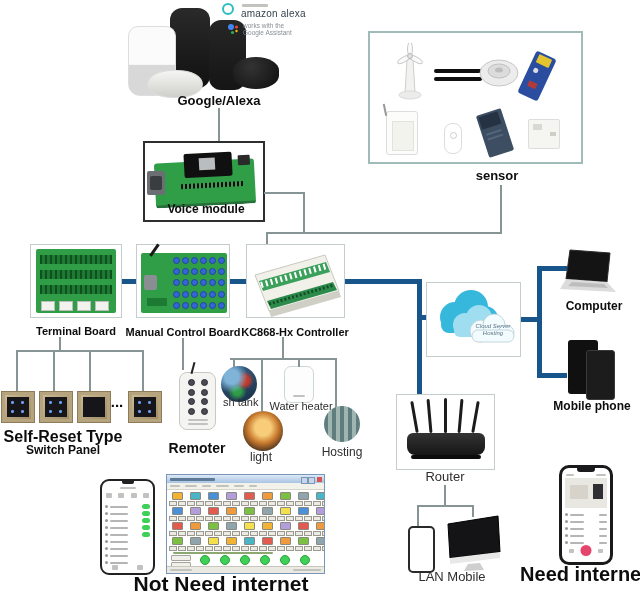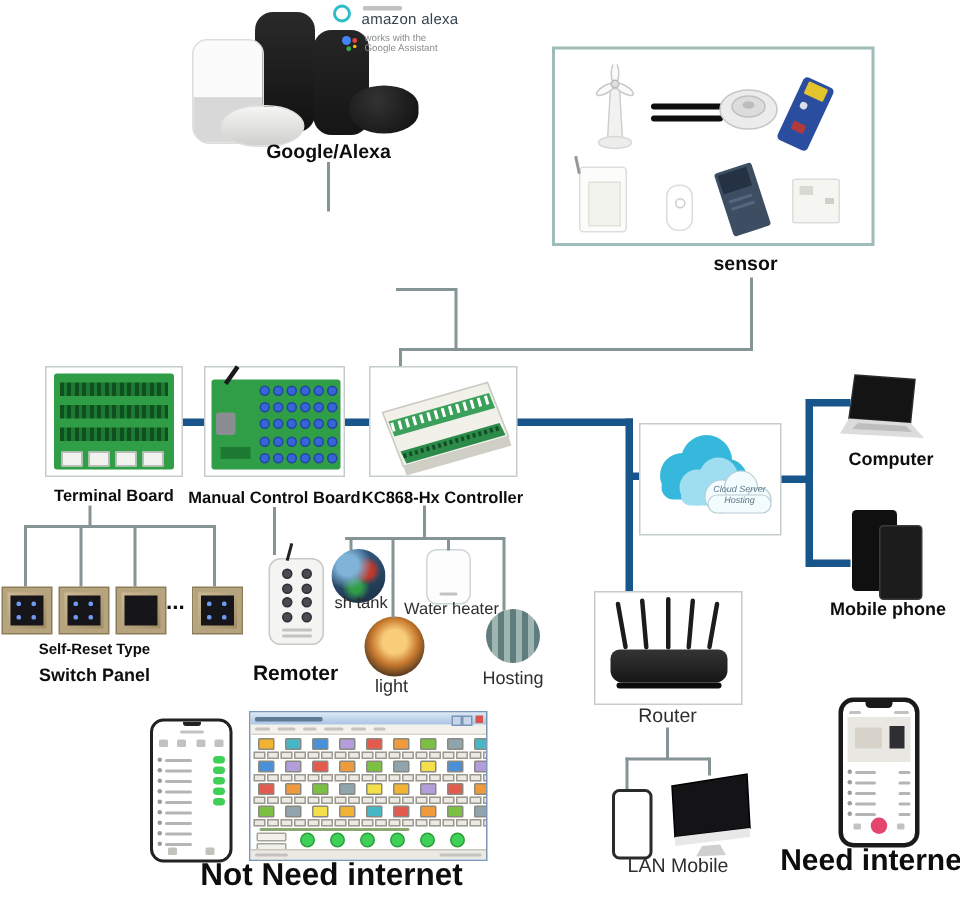--- a/index.html
+++ b/index.html
@@ -112,20 +112,33 @@
       <div style="position:absolute;left:4px;top:25px;width:16px;height:2px;background:#55677c"></div>
     </div>
 
     <div style="position:absolute;left:158px;top:86px;width:32px;height:30px;background:#f5f5f2;border:1px solid #ddd;border-radius:2px;box-sizing:border-box">
       <div style="position:absolute;left:4px;top:4px;width:9px;height:6px;background:#d9d9d4"></div>
       <div style="position:absolute;left:21px;top:12px;width:6px;height:4px;background:#cfcfc8"></div>
     </div>
   </div>
   <div class="lbl" style="left:497px;top:169px;font-size:13px">sensor</div>
 
+  <div class="box" style="left:143px;top:141px;width:122px;height:81px;border:2px solid #2e2e2e">
+    <div style="position:absolute;left:10px;top:18px;width:100px;height:42px;background:var(--pcb);border-radius:3px;transform:rotate(-3deg);border-bottom:3px solid #27703a">
+      <div style="position:absolute;left:30px;top:-8px;width:48px;height:24px;background:#101010;border-radius:2px">
+        <div style="position:absolute;left:15px;top:5px;width:16px;height:12px;background:#b9bdc0"></div>
+      </div>
+      <div style="position:absolute;left:26px;top:22px;width:62px;height:5px;background:repeating-linear-gradient(90deg,#0e0e0e 0 2px,#3f9b52 2px 4px)"></div>
+      <div style="position:absolute;left:84px;top:-4px;width:12px;height:10px;background:#2a2a2a;border-radius:1px"></div>
+    </div>
+    <div style="position:absolute;left:2px;top:28px;width:18px;height:24px;background:#6b6f73;border-radius:2px">
+      <div style="position:absolute;left:3px;top:5px;width:12px;height:14px;background:#3a3d40;border-radius:2px"></div>
+    </div>
+    <div class="lbl" style="left:61px;top:60px;font-size:12px">Voice module</div>
+  </div>
 
   <div class="box" style="left:30px;top:244px;width:92px;height:74px">
     <div style="position:absolute;left:5px;top:4px;width:80px;height:64px;background:var(--pcb);border-radius:2px">
       <div style="position:absolute;left:4px;top:6px;width:72px;height:9px;background:repeating-linear-gradient(90deg,#10501f 0 2.5px,#1d7a33 2.5px 5px)"></div>
       <div style="position:absolute;left:4px;top:21px;width:72px;height:9px;background:repeating-linear-gradient(90deg,#10501f 0 2.5px,#1d7a33 2.5px 5px)"></div>
       <div style="position:absolute;left:4px;top:36px;width:72px;height:9px;background:repeating-linear-gradient(90deg,#10501f 0 2.5px,#1d7a33 2.5px 5px)"></div>
       <div style="position:absolute;left:5px;top:52px;width:12px;height:8px;background:#f2f2ee;border:1px solid #bbb"></div>
       <div style="position:absolute;left:23px;top:52px;width:12px;height:8px;background:#f2f2ee;border:1px solid #bbb"></div>
       <div style="position:absolute;left:41px;top:52px;width:12px;height:8px;background:#f2f2ee;border:1px solid #bbb"></div>
       <div style="position:absolute;left:59px;top:52px;width:12px;height:8px;background:#f2f2ee;border:1px solid #bbb"></div>
@@ -673,21 +686,21 @@
       <div class="panel-inner"></div>
     </div>
   <div class="lbl" style="left:117px;top:393px;font-size:15px">...</div>
   <div class="panel" style="left:128px;top:391px">
       <div class="panel-inner"></div>
       <div class="lit" style="left: 9px; top: 9px;"></div>
       <div class="lit" style="left: 19px; top: 9px;"></div>
       <div class="lit" style="left: 9px; top: 18px;"></div>
       <div class="lit" style="left: 19px; top: 18px;"></div>
     </div>
-  <div class="lbl" style="left:63px;top:428px;font-size:10px">Self-Reset Type</div>
+  <div class="lbl" style="left:63px;top:428px;font-size:16px">Self-Reset Type</div>
   <div class="lbl" style="left:63px;top:444px;font-size:12px">Switch Panel</div>
 
   <div class="abs" style="left:179px;top:372px;width:37px;height:58px;background:#f4f4f2;border:1px solid #c9c9c3;border-radius:8px;box-sizing:border-box">
     <div style="position:absolute;left:12px;top:-11px;width:2px;height:12px;background:#222;transform:rotate(15deg)"></div>
     <div style="position:absolute;left:7px;top:6px;width:22px;display:grid;grid-template-columns:repeat(2,1fr);gap:2.5px;justify-items:center">
         <div class="rembtn"></div>
         <div class="rembtn"></div>
         <div class="rembtn"></div>
         <div class="rembtn"></div>
         <div class="rembtn"></div>

